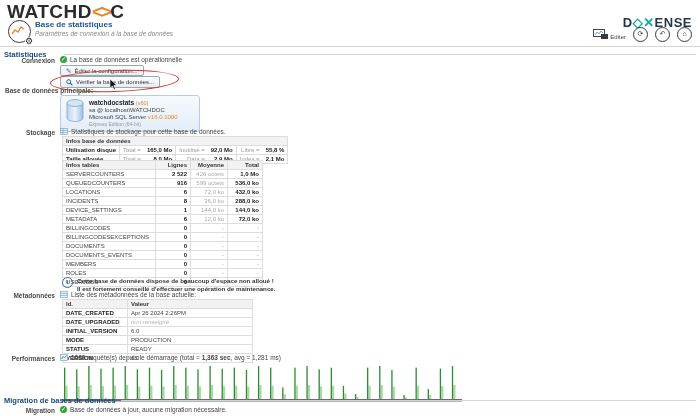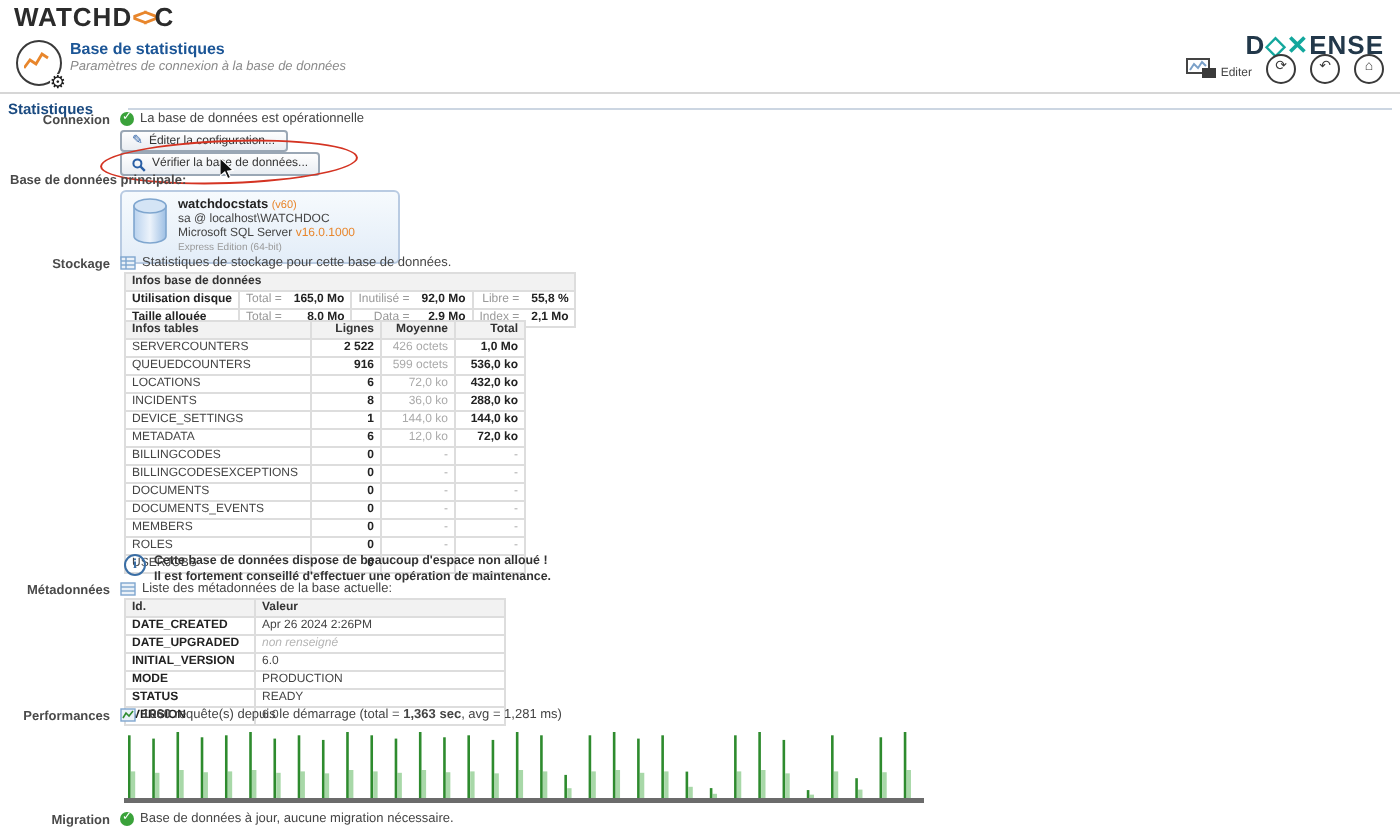--- a/index.html
+++ b/index.html
@@ -1,19 +1,19 @@
 <!DOCTYPE html>
 <html><head>
 <meta charset="utf-8">
 <style>
   html,body{margin:0;padding:0;background:#fff;}
   .screen{position:relative;width:700px;height:416px;background:#fff;overflow:hidden;
           font-family:"Liberation Sans",sans-serif;color:#333;}
   
-  .wd-logo{position:absolute;left:7px;top:1px;font-size:13px;font-weight:bold;color:#2b2b2b;letter-spacing:.5px;}
+  .wd-logo{position:absolute;left:7px;top:1px;font-size:19px;font-weight:bold;color:#2b2b2b;letter-spacing:.5px;}
   .wd-logo .o{color:#e8862c;letter-spacing:-2px;font-weight:bold;}
   .dx-logo{position:absolute;right:8px;top:15px;font-size:13px;font-weight:bold;color:#22384a;letter-spacing:.5px;}
   .dx-logo .teal{color:#13a79d;font-weight:bold;}
   
   .page-icon{position:absolute;left:8px;top:20px;width:21px;height:21px;border:1.6px solid #3a3a3a;border-radius:50%;background:#fff;}
   .page-icon svg{position:absolute;left:3px;top:5px;}
   .page-icon .gear{position:absolute;right:-3px;bottom:-3px;font-size:9px;color:#1b1b1b;background:#fff;border-radius:50%;line-height:8px;}
   .page-title{position:absolute;left:35px;top:20px;font-size:8px;font-weight:bold;color:#1b5596;text-align:center;}
   .page-subtitle{position:absolute;left:35px;top:30px;font-size:6.5px;font-style:italic;color:#8a8a8a;}
   .top-actions{position:absolute;right:8px;top:27px;display:flex;align-items:center;gap:7px;}
@@ -402,19 +402,23 @@
       <rect x="353.5151515151515" y="4.650000000000002" width="1.3" height="31.349999999999998" fill="#2e8b2e"></rect>
       <rect x="367.0363636363636" y="31.8" width="2.2" height="4.2" fill="#a8d8a8"></rect>
       <rect x="365.6363636363636" y="26.1" width="1.3" height="9.9" fill="#2e8b2e"></rect>
       <rect x="379.1575757575757" y="23.119999999999997" width="2.2" height="12.88" fill="#a8d8a8"></rect>
       <rect x="377.75757575757575" y="5.639999999999997" width="1.3" height="30.360000000000003" fill="#2e8b2e"></rect>
       <rect x="391.27878787878785" y="22" width="2.2" height="14" fill="#a8d8a8"></rect>
       <rect x="389.8787878787879" y="3" width="1.3" height="33" fill="#2e8b2e"></rect>
       <rect x="0" y="36" width="400" height="2.5" fill="#6b6b6b"></rect>
     </svg>
 
+  <div class="sec-hdr" style="top:396px;">
+    <span class="t">Migration de bases de données</span>
+      <span class="line"></span>
+  </div>
   <div class="lbl" style="top:407px;">Migration</div>
   <div class="row-line" style="left:60px;top:406px;">
     <span class="check">✓</span>
     <span>Base de données à jour, aucune migration nécessaire.</span>
   </div>
 
 </div>
 
 </body></html>

